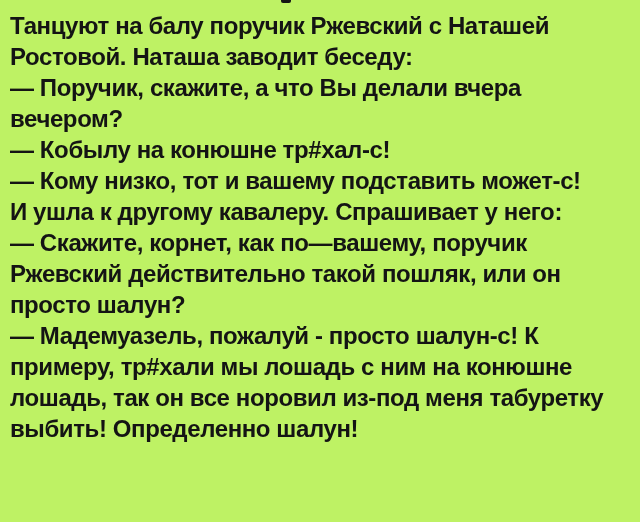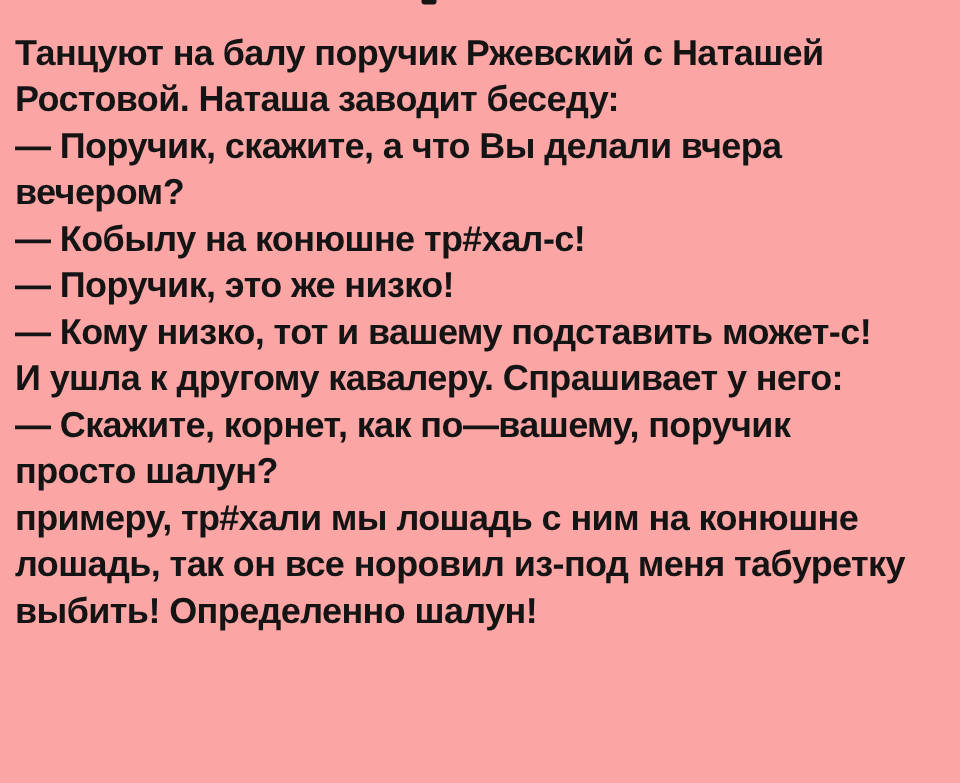--- a/index.html
+++ b/index.html
@@ -11,22 +11,22 @@
     width: 640px;
     height: 522px;
     overflow: hidden;
     position: relative;
     font-family: "Liberation Sans", "DejaVu Sans", sans-serif;
   }
   .joke-image {
     box-sizing: border-box;
     width: 640px;
     height: 522px;
-    background: #fca5a5;
-    padding: 20px 8px 0 10px;
+    background: #bef264;
+    padding: 10px 8px 0 10px;
   }
   .line {
     font-weight: 700;
     font-size: 24px;
     line-height: 31px;
     letter-spacing: -0.4px;
     color: #141414;
     white-space: nowrap;
   }
   .crop-artifact {
@@ -43,21 +43,22 @@
 <body>
 
 <div class="crop-artifact"></div>
 
 <main class="joke-image">
   <div class="line">Танцуют на балу поручик Ржевский с Наташей</div>
   <div class="line">Ростовой. Наташа заводит беседу:</div>
   <div class="line">— Поручик, скажите, а что Вы делали вчера</div>
   <div class="line">вечером?</div>
   <div class="line">— Кобылу на конюшне тр#хал-с!</div>
-  <div class="line">— Поручик, это же низко!</div>
   <div class="line">— Кому низко, тот и вашему подставить может-с!</div>
   <div class="line">И ушла к другому кавалеру. Спрашивает у него:</div>
   <div class="line">— Скажите, корнет, как по—вашему, поручик</div>
+  <div class="line">Ржевский действительно такой пошляк, или он</div>
   <div class="line">просто шалун?</div>
+  <div class="line">— Мадемуазель, пожалуй - просто шалун-с! К</div>
   <div class="line">примеру, тр#хали мы лошадь с ним на конюшне</div>
   <div class="line">лошадь, так он все норовил из-под меня табуретку</div>
   <div class="line">выбить! Определенно шалун!</div>
 </main>
 
 </body></html>

